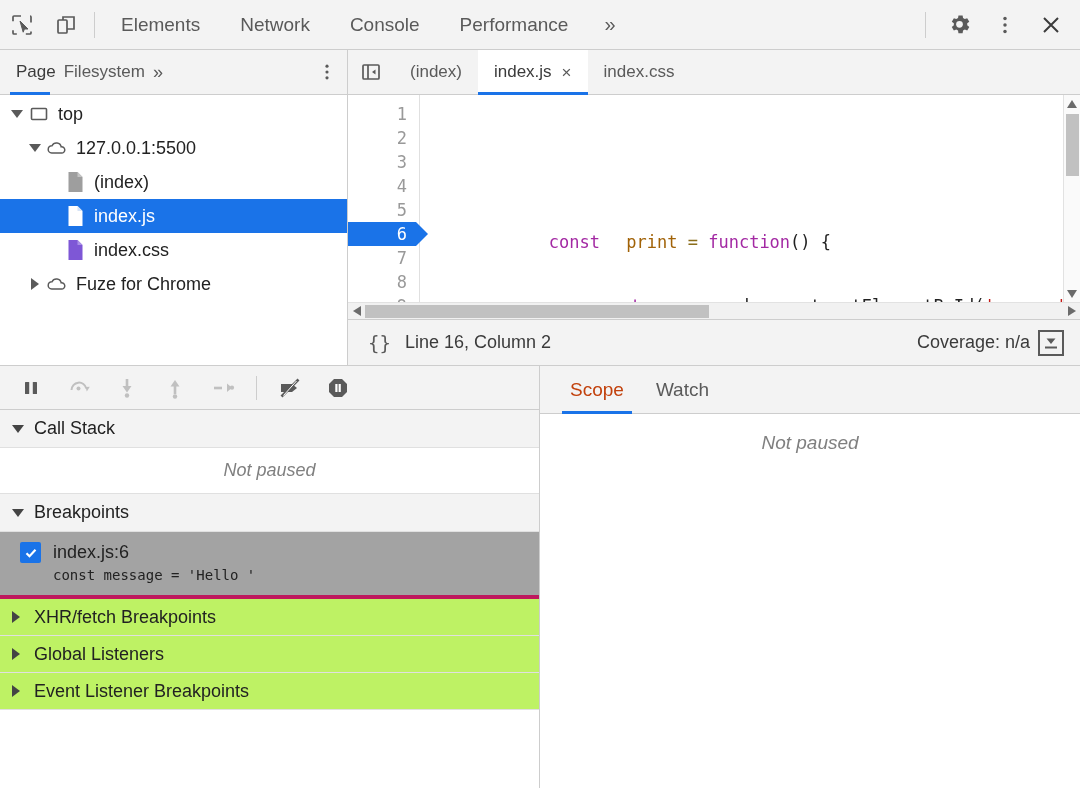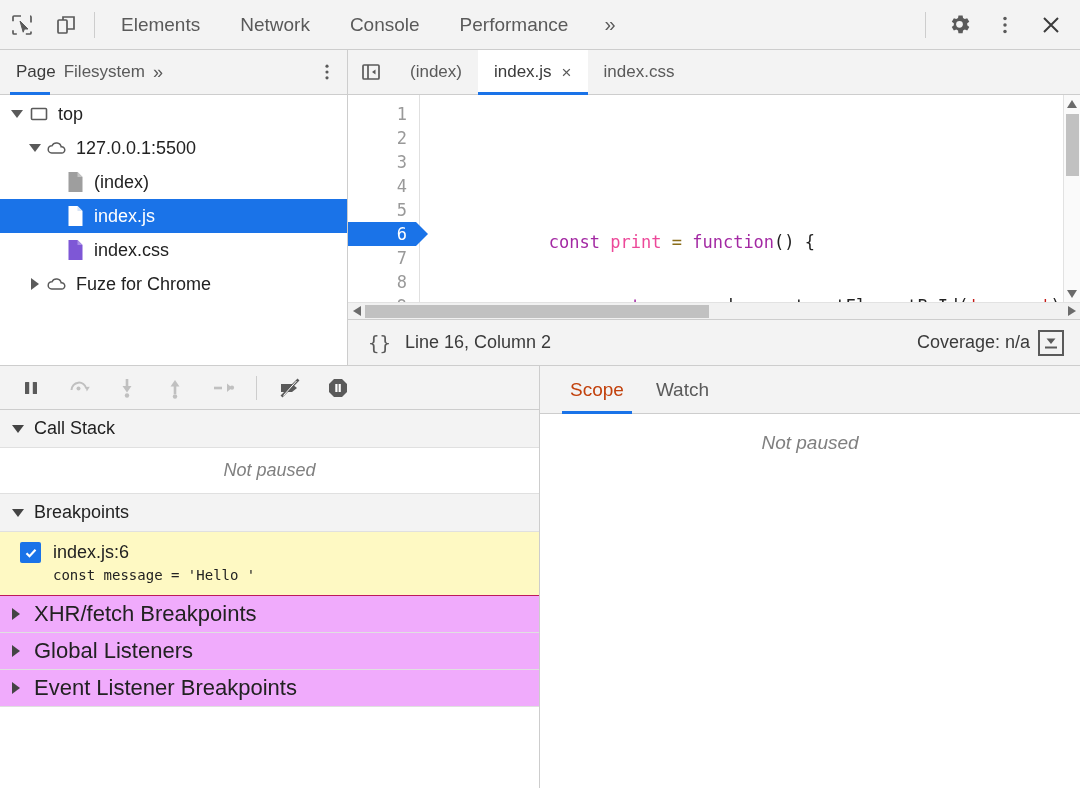--- a/index.html
+++ b/index.html
@@ -126,21 +126,21 @@
   }
   .gline.bp span { position: relative; z-index: 1; }
 
   .code {
     flex: 1 1 auto; padding-top: 7px; padding-left: 6px;
     font-family: "DejaVu Sans Mono", monospace; font-size: 17px;
     white-space: pre; overflow: hidden; color: #222;
   }
   .cline { height: 24px; line-height: 24px; }
   .kw  { color: #a329a3; }
-  .vr  { color: #ec4899; }
+  .vr  { color: #a16207; margin-left: 16px; }
   .str { color: #c41a16; }
   .op  { color: #8a6d1a; }
   .pn  { color: #222; }
 
   
   .vscroll {
     position: absolute; right: 0; top: 0; bottom: 0; width: 17px;
     background: #fafafa; border-left: 1px solid #e2e2e2;
     display: flex; flex-direction: column; align-items: center;
   }
@@ -183,35 +183,35 @@
     height: 38px; flex: 0 0 38px; background: #f3f3f3; border-bottom: 1px solid #e0e0e0;
     display: flex; align-items: center; font-size: 18px; color: #222; padding-left: 12px; gap: 8px;
   }
   .section-head .tw { width: 14px; display: flex; align-items: center; color: #444; }
   .empty-row {
     height: 46px; display: flex; align-items: center; justify-content: center;
     font-size: 18px; font-style: italic; color: #808080;
     border-bottom: 1px solid #e0e0e0; background: #fff;
   }
   .bp-item {
-    padding: 10px 0 12px 0; border-bottom: 1px solid #be185d; background: #fef9c3;
+    padding: 10px 0 12px 0; border-bottom: 4px solid #be185d; background: #a3a3a3;
   }
   .bp-line1 { display: flex; align-items: center; gap: 12px; padding-left: 20px; }
   .cbox {
     width: 21px; height: 21px; background: #1a73e8; border-radius: 2px;
     display: flex; align-items: center; justify-content: center; flex: 0 0 21px;
   }
   .bp-name { font-size: 18px; color: #222; }
   .bp-snippet {
     font-family: "DejaVu Sans Mono", monospace; font-size: 14px; color: #222;
     padding-left: 53px; padding-top: 4px; white-space: pre;
   }
   .collapsed-row {
-    height: 37px; flex: 0 0 37px; background: #f0abfc; border-bottom: 1px solid #e0e0e0;
-    display: flex; align-items: center; font-size: 22px; color: #222; padding-left: 12px; gap: 8px;
+    height: 37px; flex: 0 0 37px; background: #bef264; border-bottom: 1px solid #e0e0e0;
+    display: flex; align-items: center; font-size: 18px; color: #222; padding-left: 12px; gap: 8px;
   }
   .collapsed-row .tw { width: 14px; display: flex; align-items: center; color: #444; }
   .dbg-filler { flex: 1 1 auto; background: #ffffff; }
 
   .debug-right { flex: 1 1 auto; display: flex; flex-direction: column; min-width: 0; background: #fff; position: relative; }
   .sw-tabbar {
     height: 48px; flex: 0 0 48px; background: #f3f3f3; border-bottom: 1px solid #cdcdcd;
     display: flex; align-items: center; padding-left: 14px;
   }
   .sw-tab {

